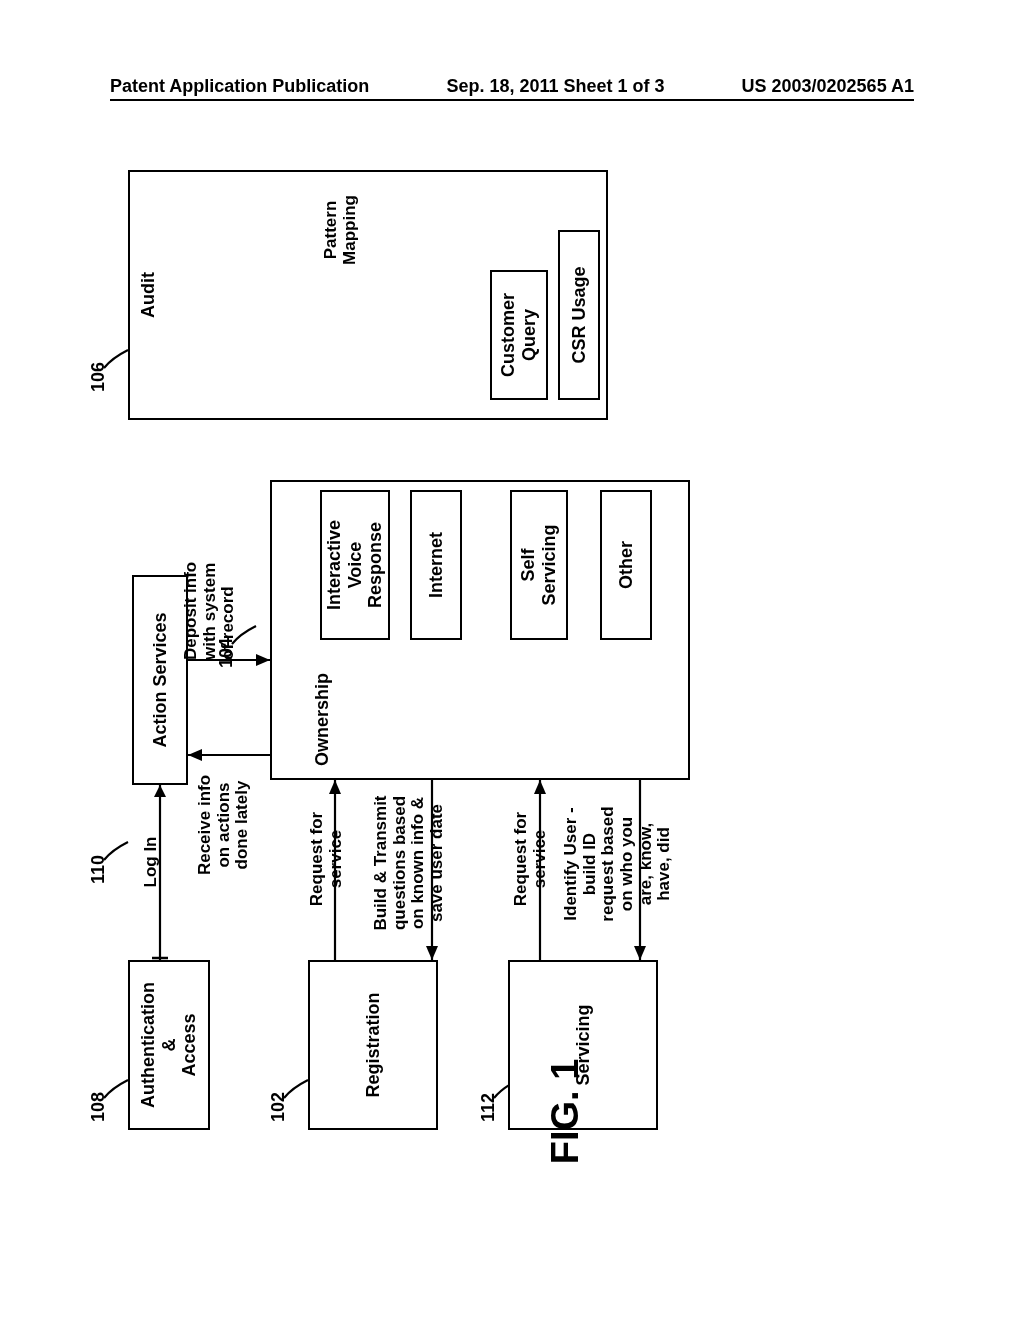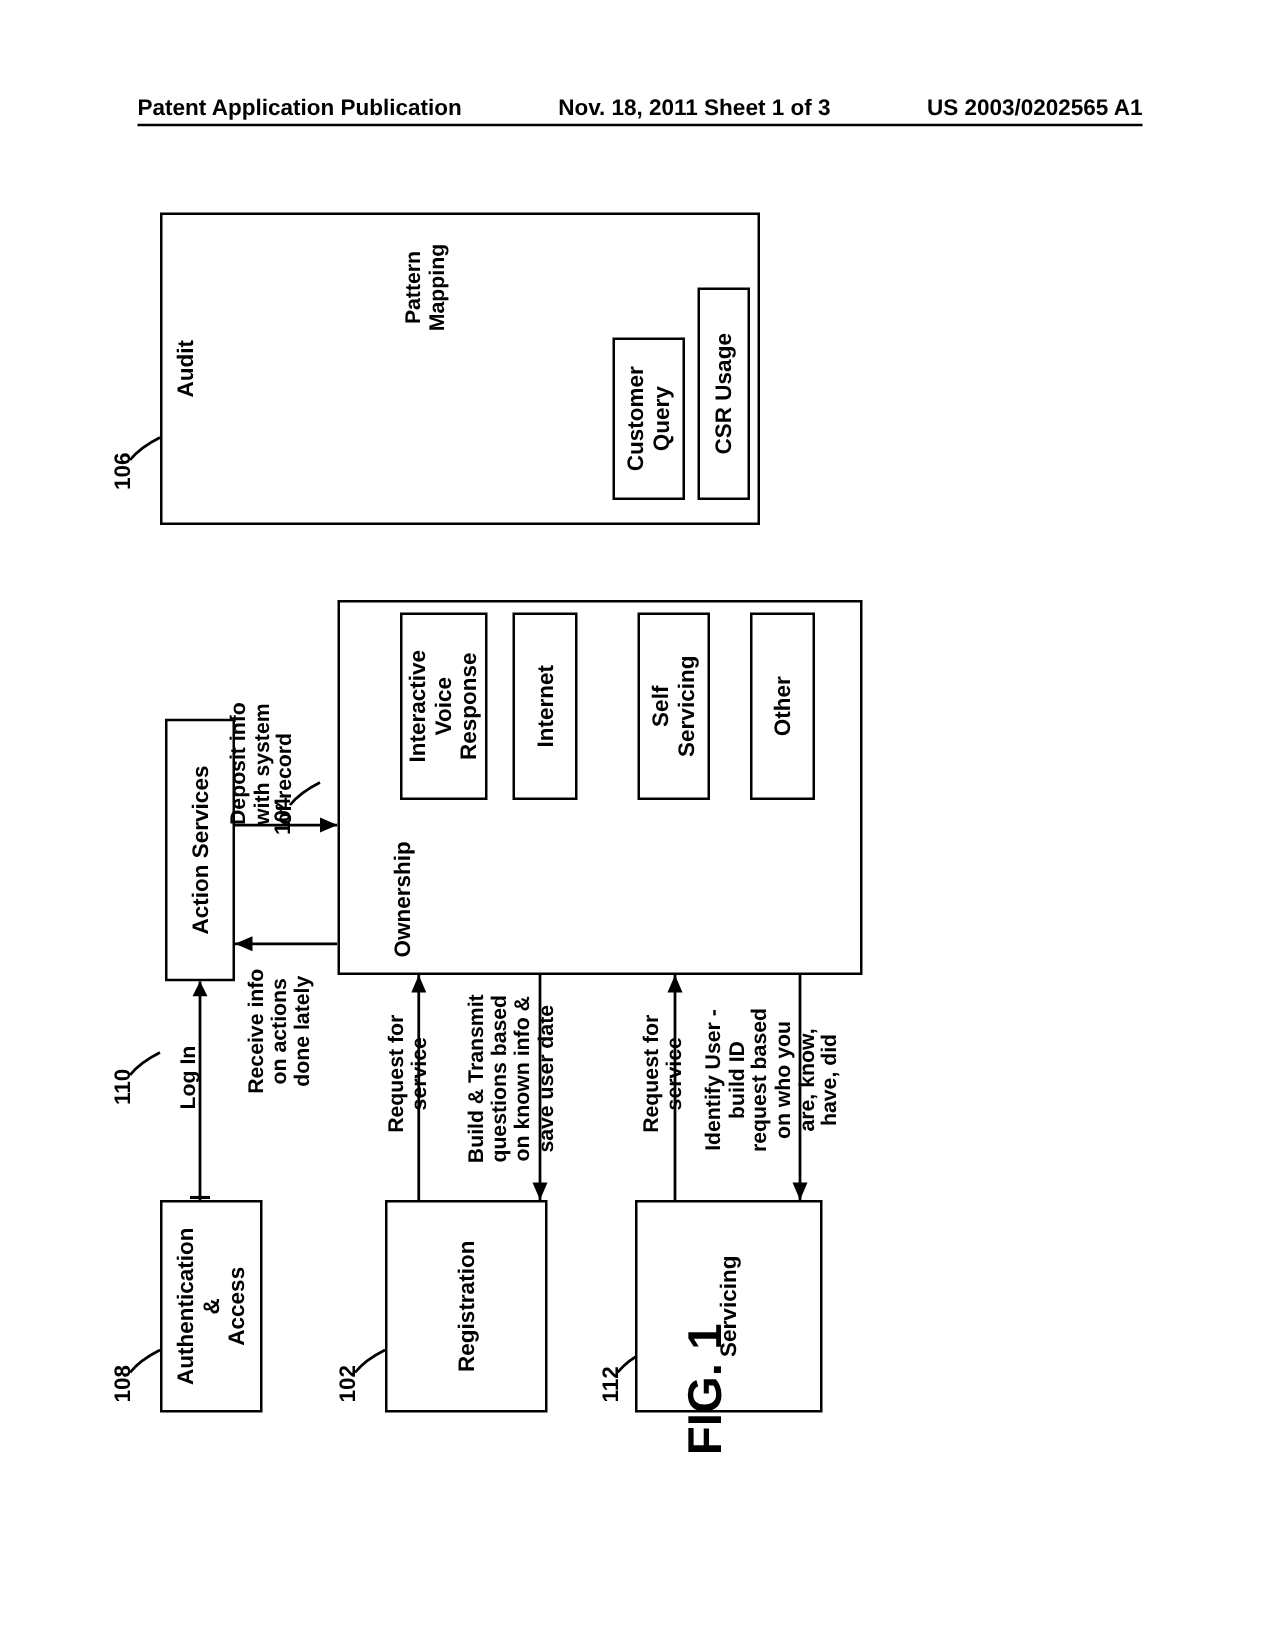--- a/index.html
+++ b/index.html
@@ -103,21 +103,21 @@
 
 </style>
 </head>
 <body>
 
 <div class="page">
 
   <div class="header">
     <div class="header-row">
       <span>Patent Application Publication</span>
-      <span>Nov. 18, 2011  Sheet 1 of 3</span>
+      <span>Sep. 18, 2011  Sheet 1 of 3</span>
       <span>US 2003/0202565 A1</span>
     </div>
   </div>
 
   <div class="diagram-outer">
     <div class="diagram-rot">
 
       <svg class="arrows">
 
         <path class="line" d="M62 -6 q10 8 18 24"></path>

